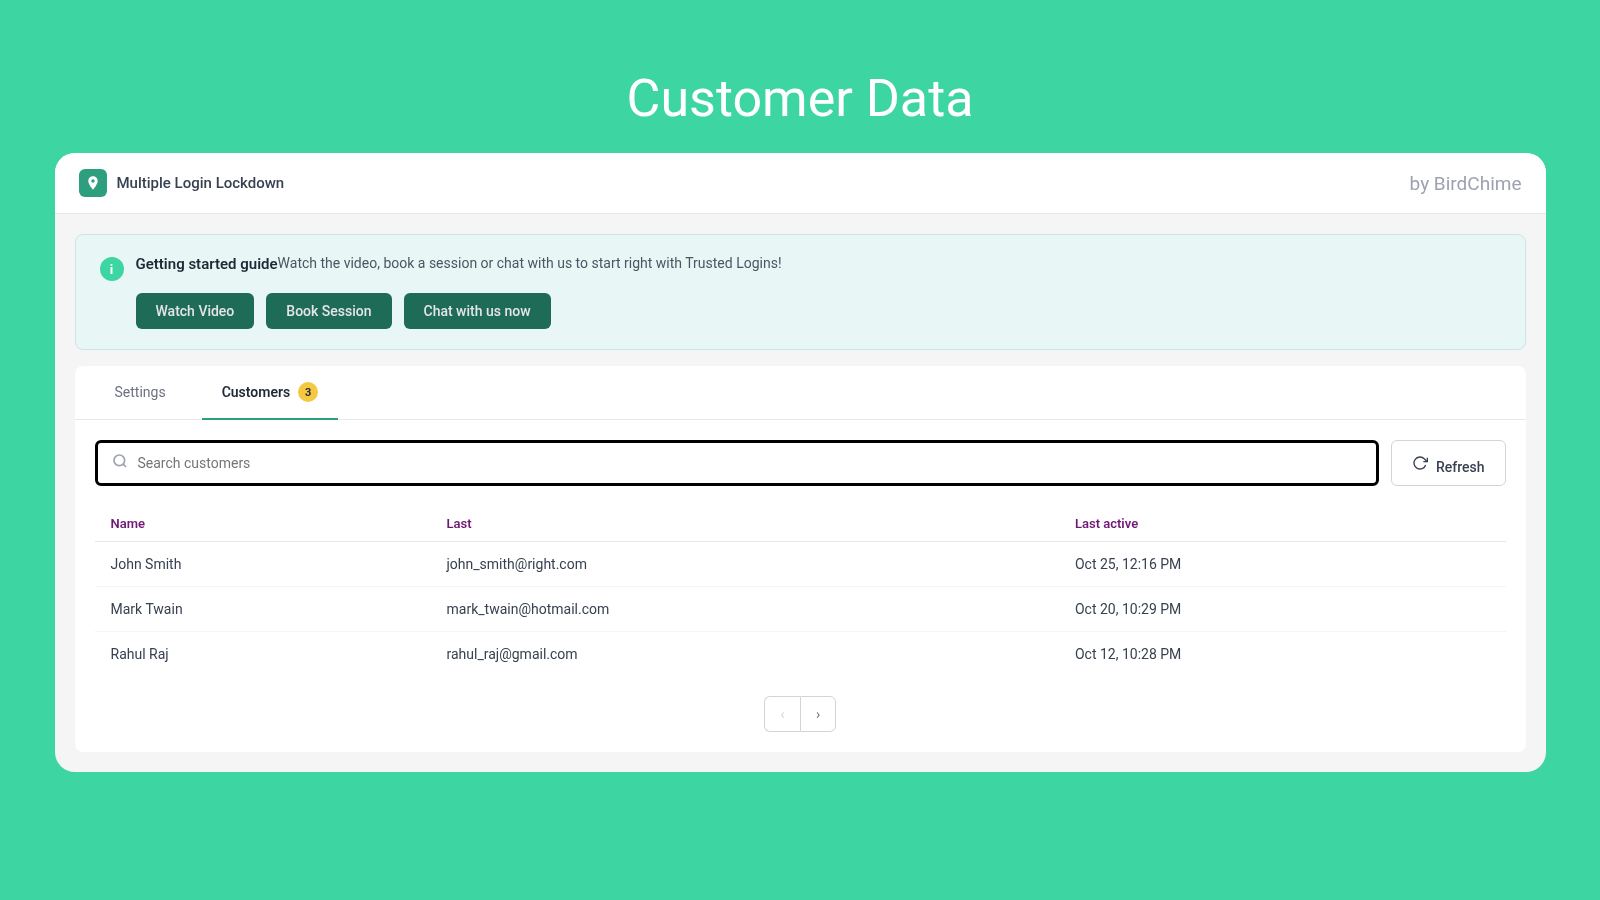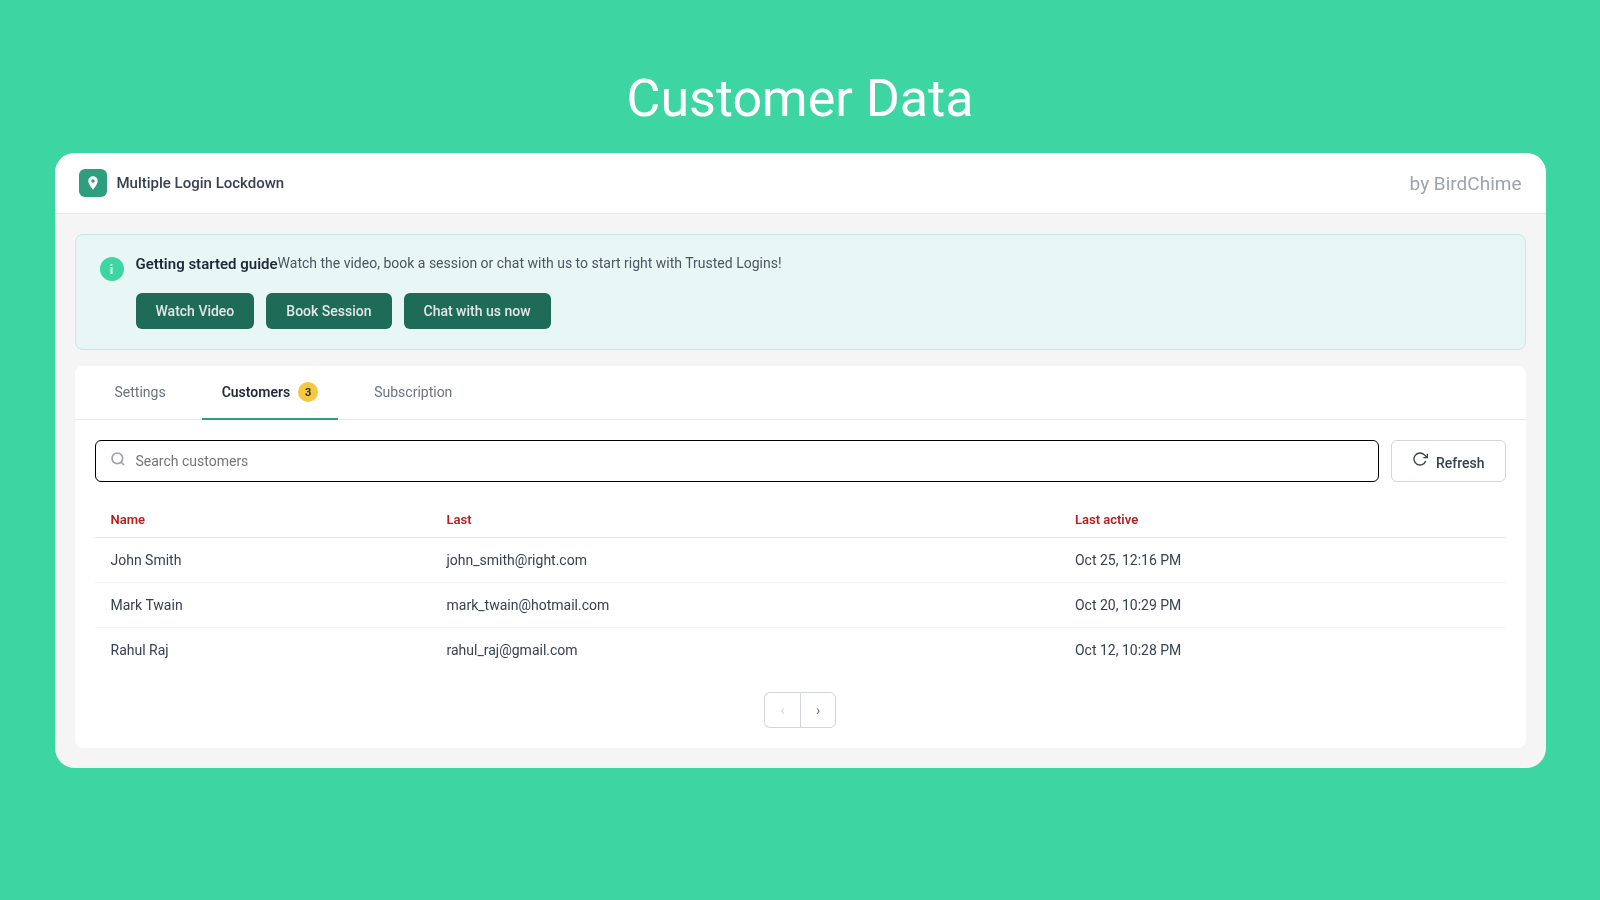--- a/index.html
+++ b/index.html
@@ -197,21 +197,21 @@
     .search-refresh-row {
       display: flex;
       gap: 12px;
       margin-bottom: 20px;
     }
 
     .search-box {
       flex: 1;
       display: flex;
       align-items: center;
-      border: 1px solid #000000;
+      border: 3px solid #000000;
       border-radius: 6px;
       padding: 10px 14px;
       gap: 10px;
       background: white;
     }
 
     .search-icon-wrap {
       color: #9ca3af;
       font-size: 16px;
     }
@@ -246,21 +246,21 @@
     .customers-table {
       width: 100%;
       border-collapse: collapse;
     }
 
     .customers-table th {
       text-align: left;
       padding: 10px 16px;
       font-size: 13px;
       font-weight: 600;
-      color: #b91c1c;
+      color: #701a75;
       border-bottom: 1px solid #e5e7eb;
     }
 
     .customers-table td {
       padding: 14px 16px;
       font-size: 14px;
       color: #374151;
       border-bottom: 1px solid #f3f4f6;
     }
 
@@ -339,23 +339,20 @@
     </div>
 
     <div class="tabs-panel">
       <div class="tabs-header">
         <div class="tab-item">
           <span>Settings</span>
         </div>
         <div class="tab-item active">
           <span>Customers</span>
           <span class="tab-badge">3</span>
-        </div>
-        <div class="tab-item">
-          <span>Subscription</span>
         </div>
       </div>
 
       <div class="tabs-content">
 
         <div class="search-refresh-row">
           <div class="search-box">
             <span class="search-icon-wrap">
               <svg width="16" height="16" viewBox="0 0 24 24" fill="none" stroke="#9ca3af" stroke-width="2.5">
                 <circle cx="11" cy="11" r="8"></circle>

